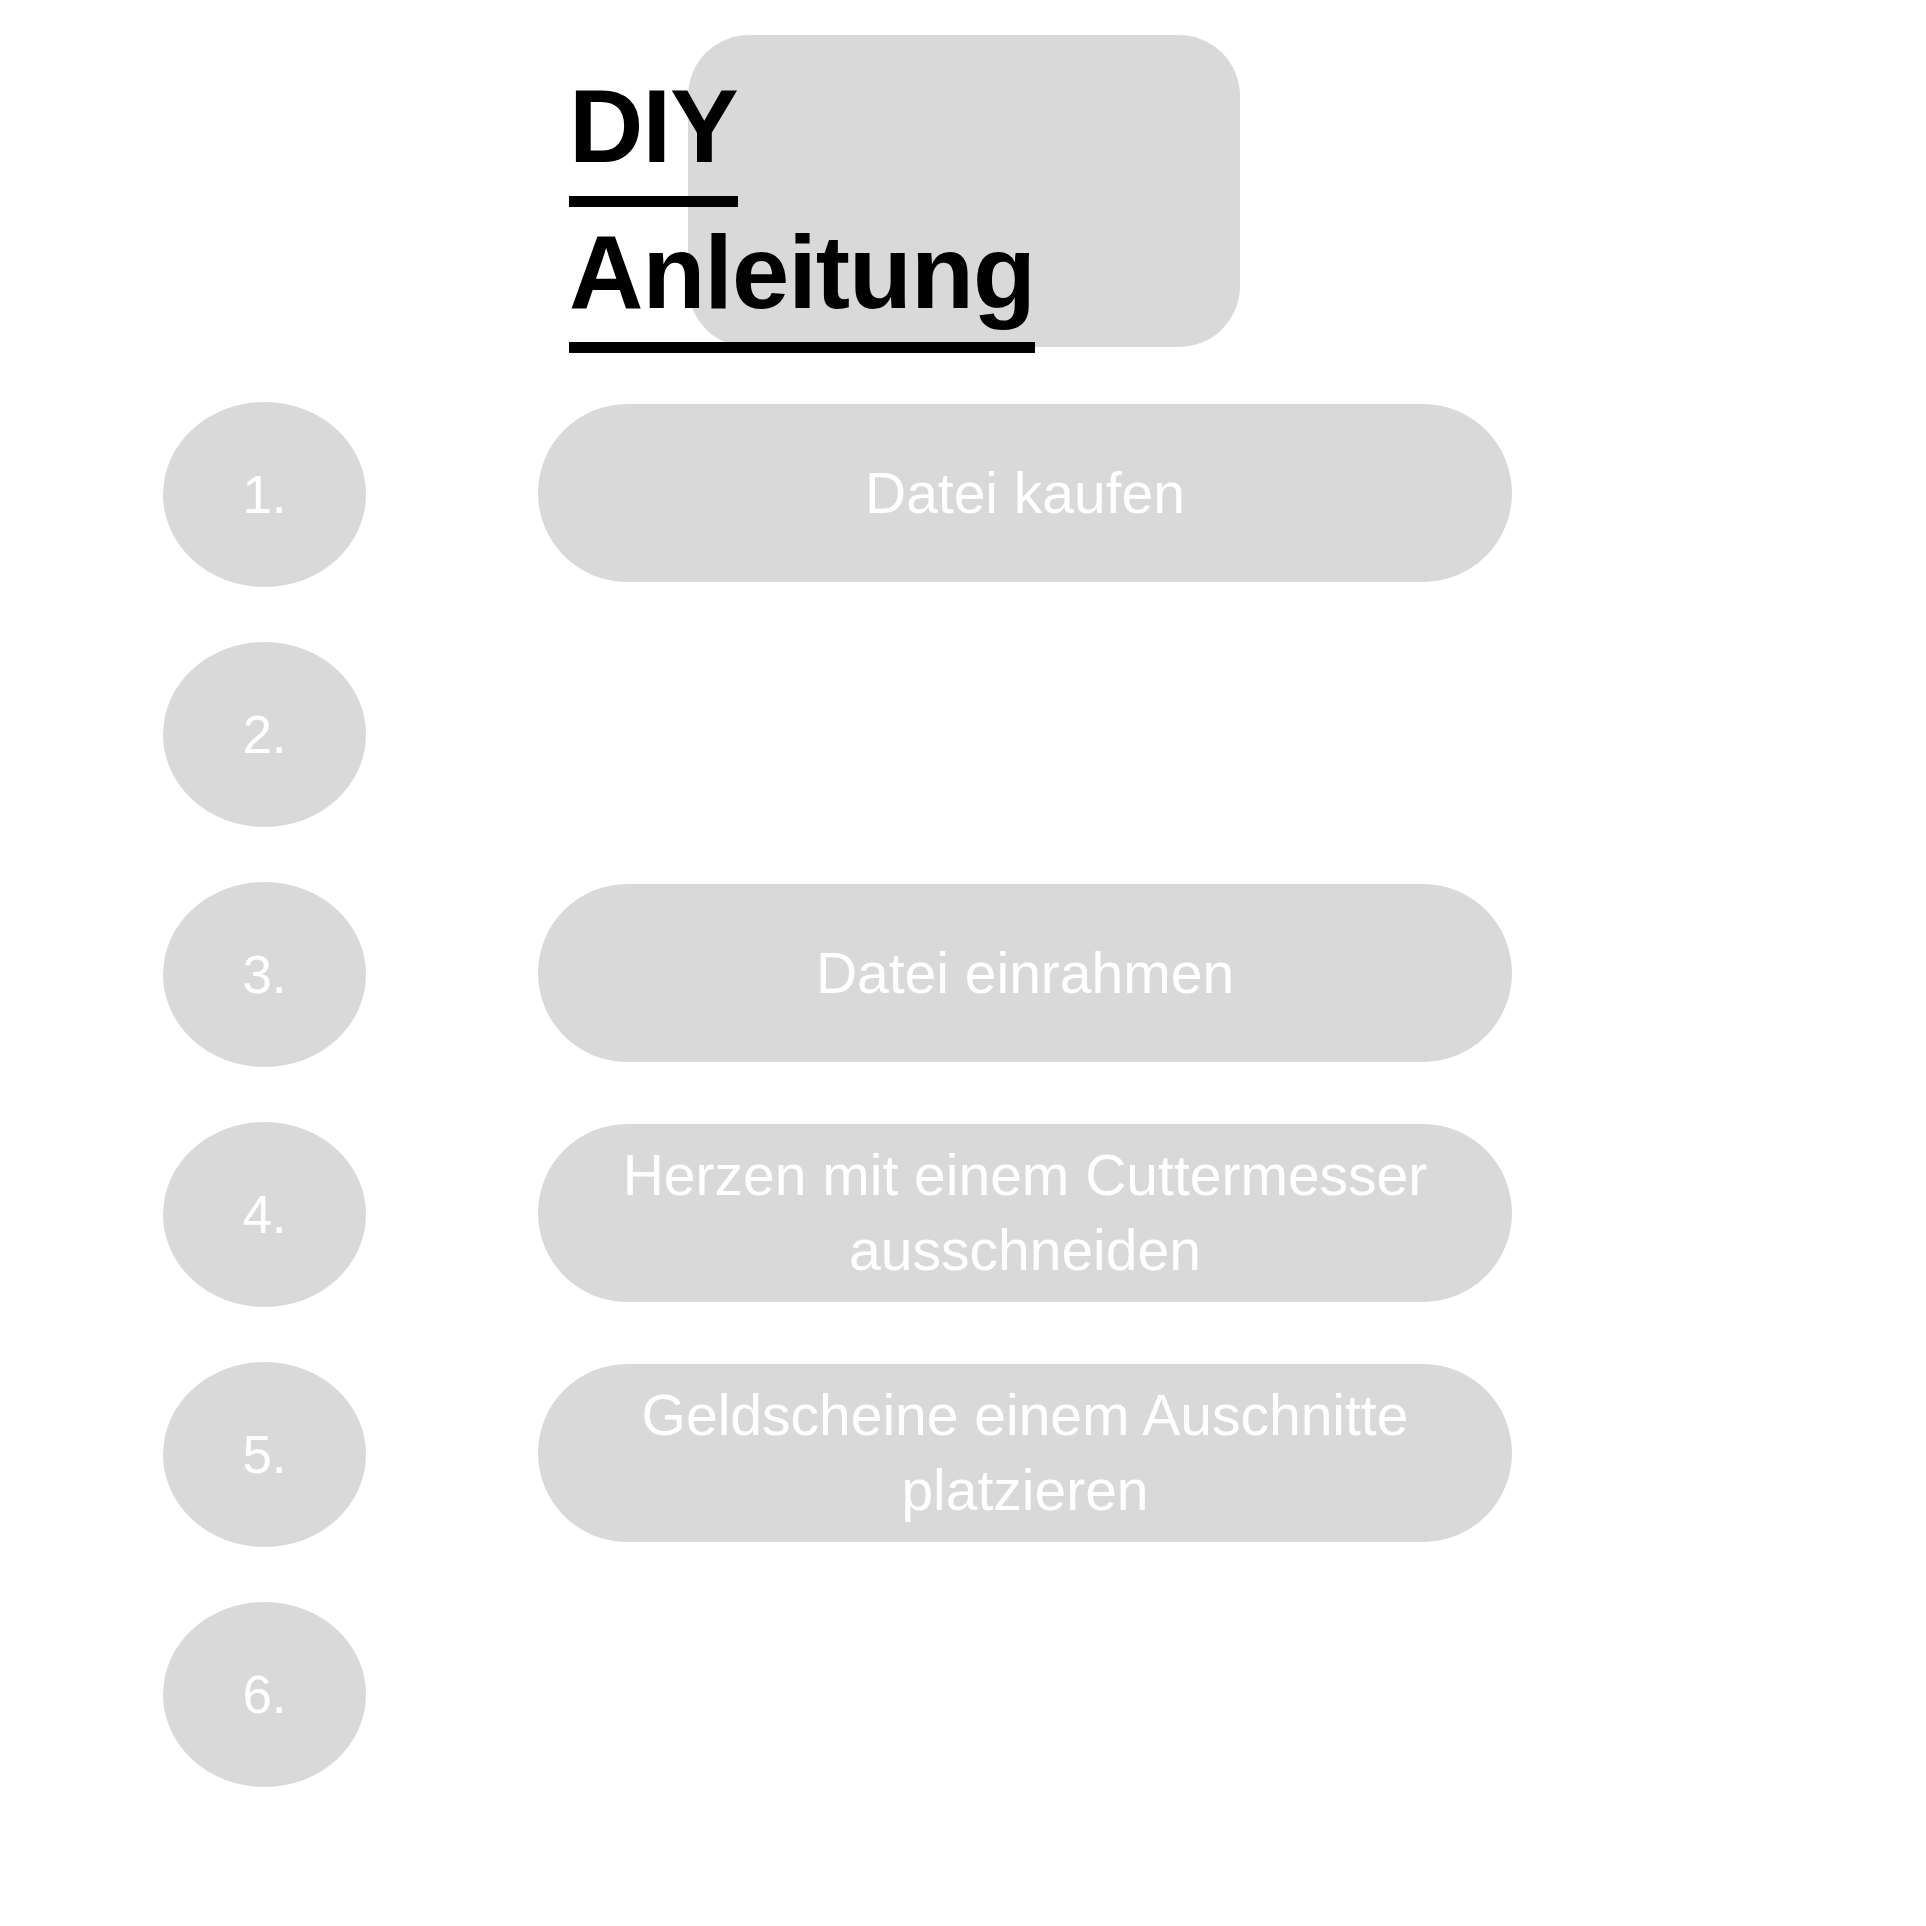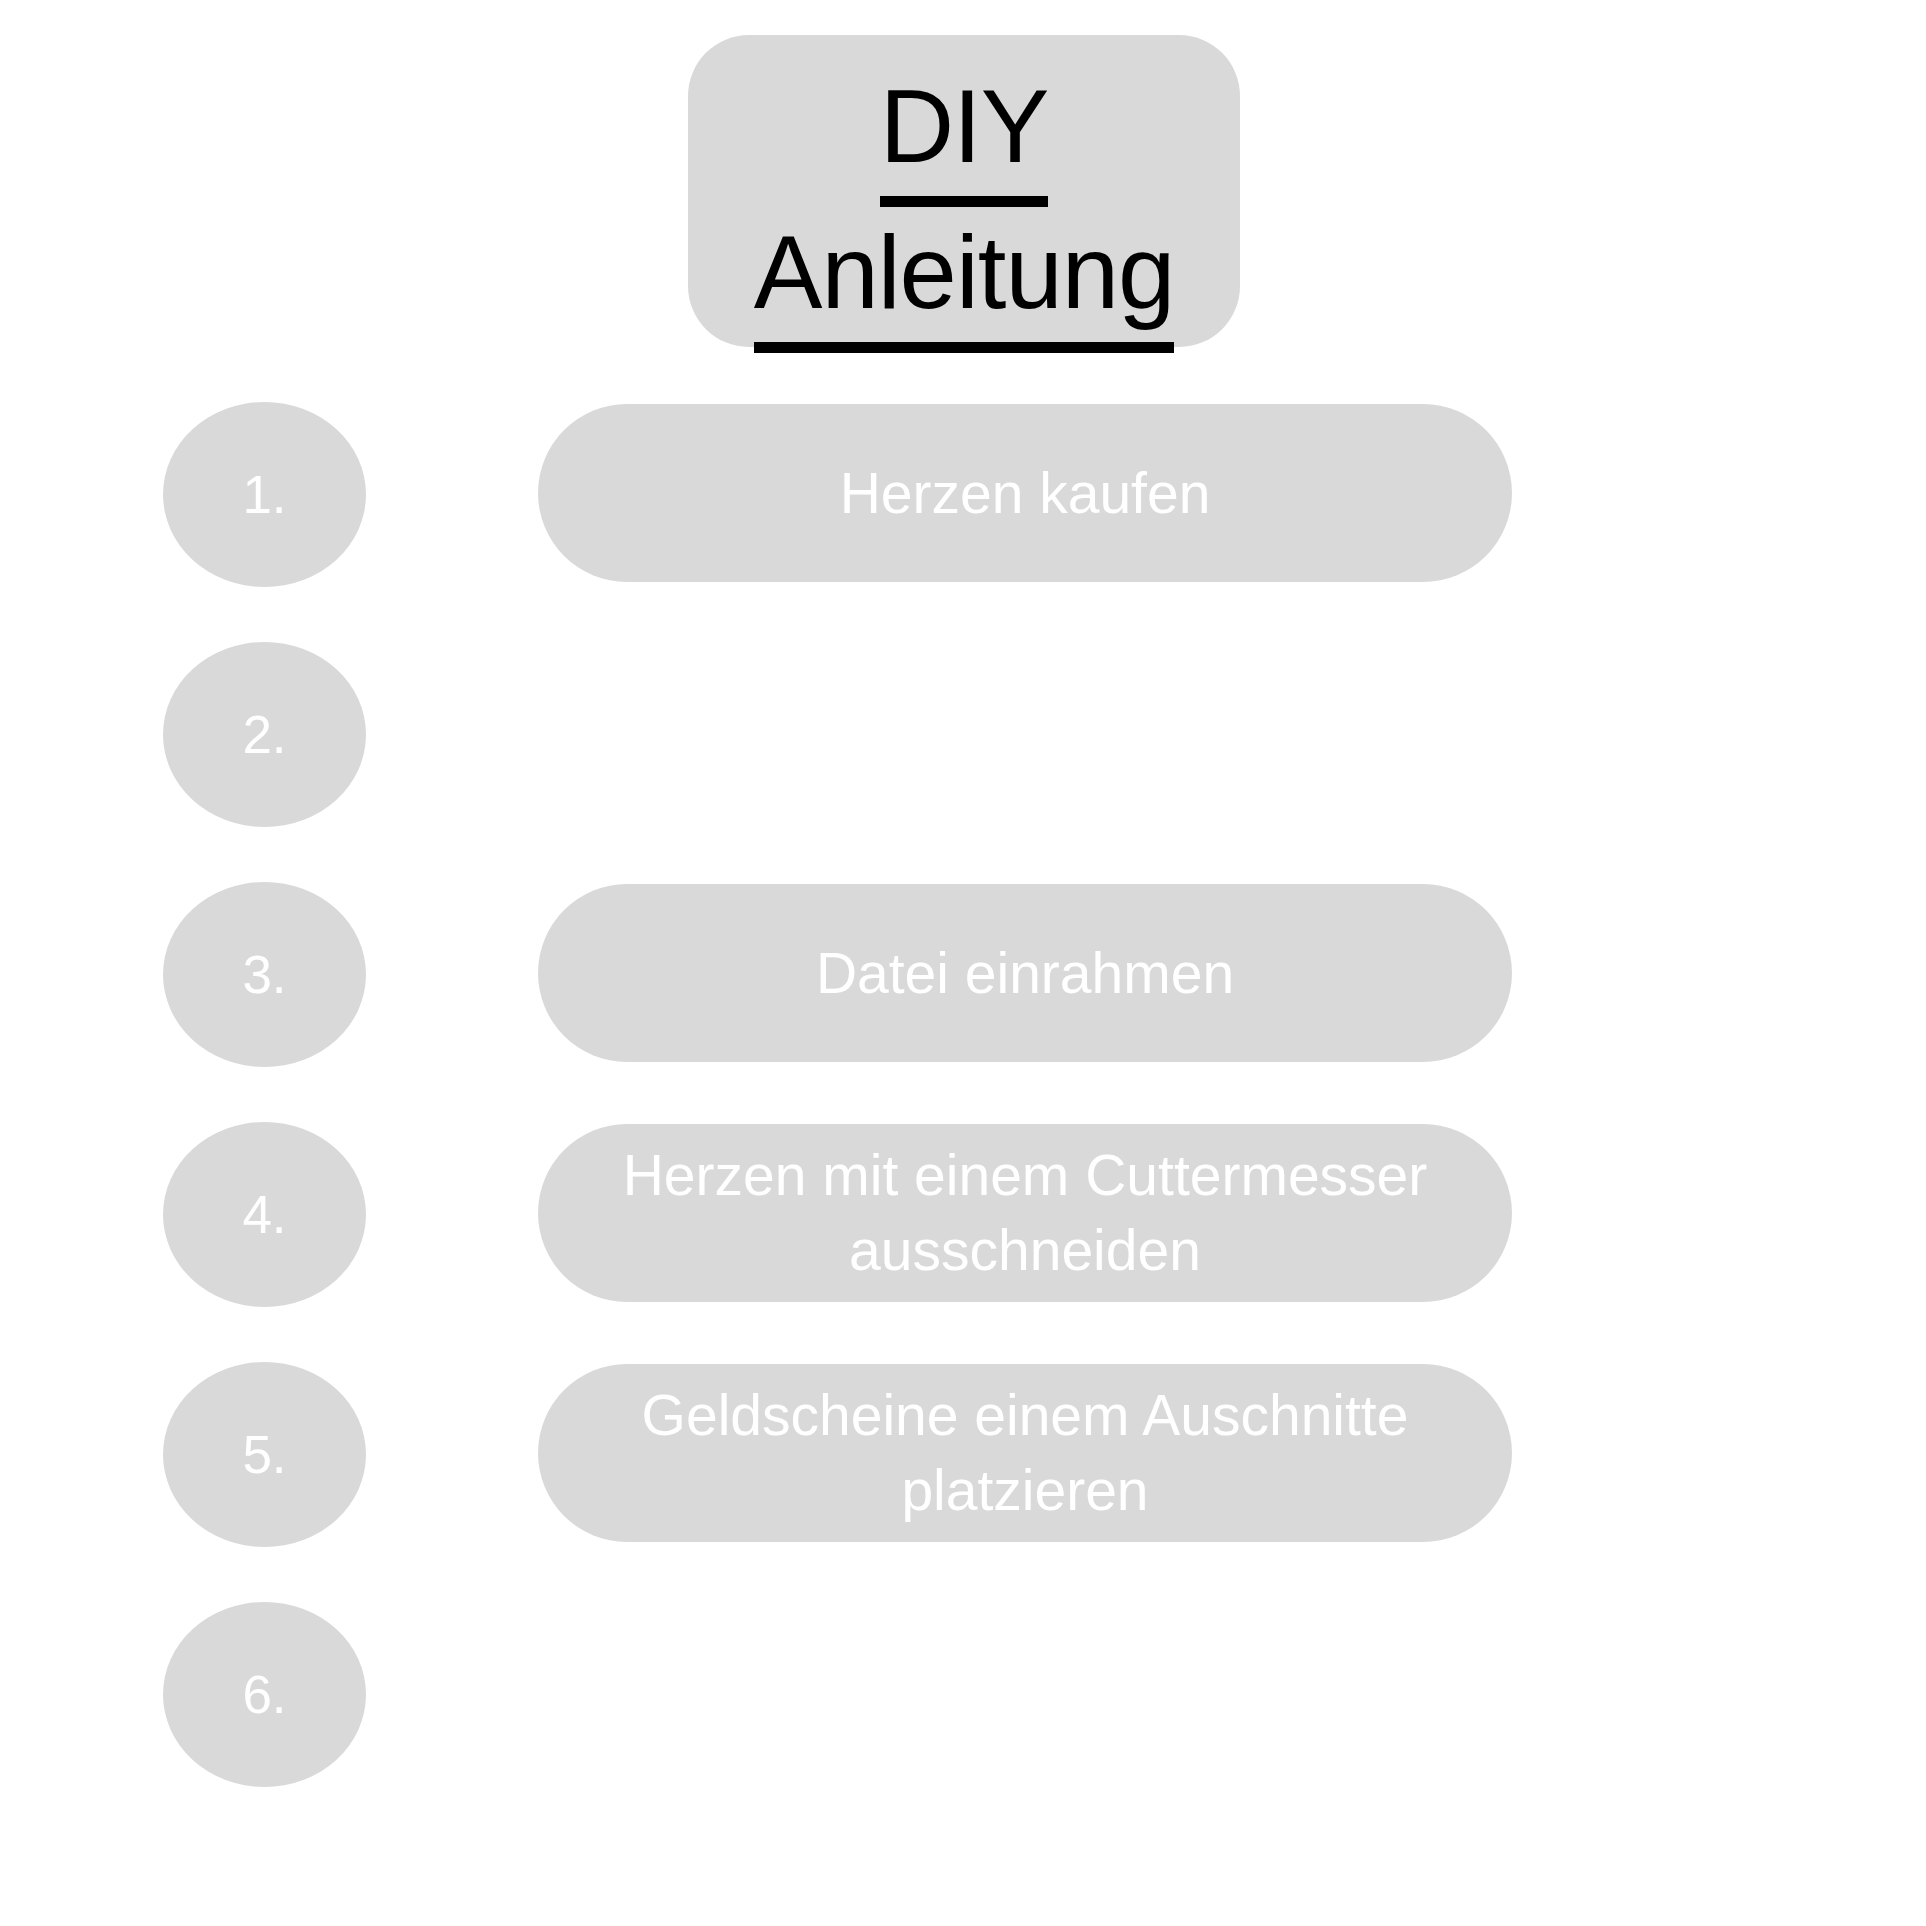--- a/index.html
+++ b/index.html
@@ -32,23 +32,22 @@
     height: 312px;
     background: #d9d9d9;
     border-radius: 61px;
     box-sizing: border-box;
   }
   .title-block {
     position: absolute;
     left: -119px;
     top: 26px;
     width: 790px;
-    text-align: center;
     color: #000000;
-    font-weight: 400;
+    font-weight: 700;
     font-size: 103px;
     line-height: 131px;
     letter-spacing: -1px;
     white-space: nowrap;
   }
   .title-line {
     display: block;
   }
   .title-line span {
     display: inline-block;
@@ -122,21 +121,21 @@
     </div>
   </div>
 
   <div class="steps">
 
     <div class="step-row">
       <div class="step-badge">
         <span class="step-badge-label">1.</span>
       </div>
       <div class="step-pill">
-        <span class="step-pill-label">Herzen kaufen</span>
+        <span class="step-pill-label">Datei kaufen</span>
       </div>
     </div>
 
     <div class="step-row">
       <div class="step-badge">
         <span class="step-badge-label">2.</span>
       </div>
     </div>
 
     <div class="step-row">

